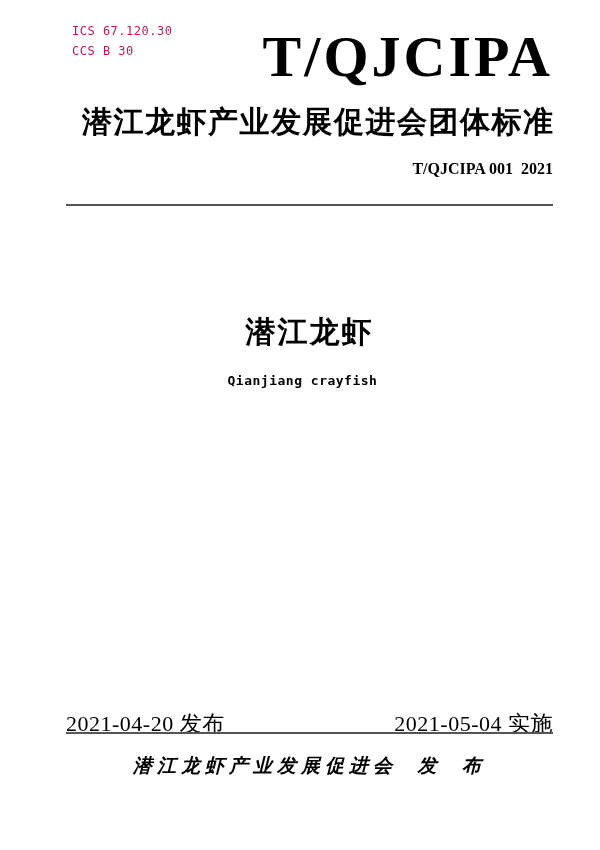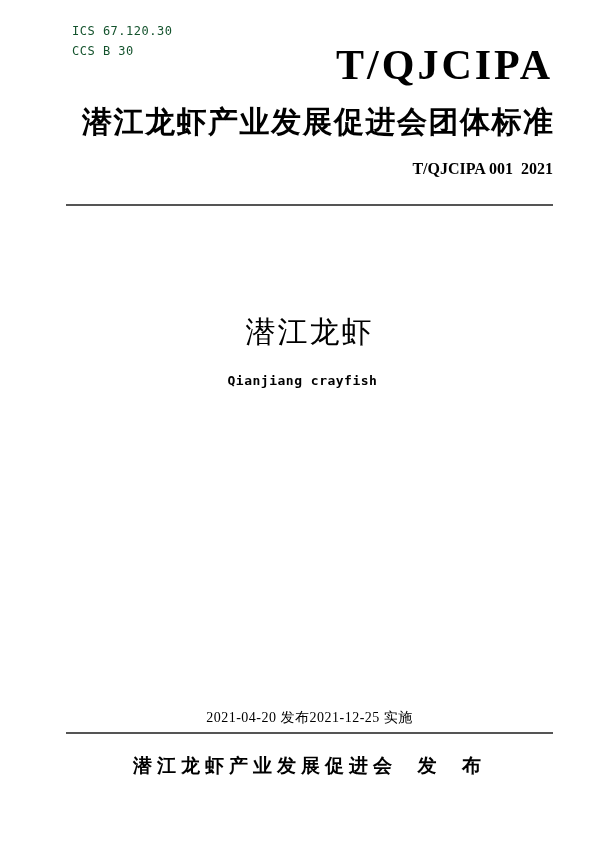--- a/index.html
+++ b/index.html
@@ -13,30 +13,30 @@
     font-family: "Liberation Sans", sans-serif;
     overflow: hidden;
   }
   .codes {
     position: absolute;
     left: 72px;
     top: 21px;
     font-family: "DejaVu Sans Mono", monospace;
     font-size: 12px;
     line-height: 20px;
-    color: #14532d;
+    color: #be185d;
     letter-spacing: 0.5px;
   }
   .org-code {
     position: absolute;
     right: 47px;
-    top: 44px;
+    top: 28px;
     font-family: "Liberation Serif", serif;
     font-weight: bold;
-    font-size: 42px;
+    font-size: 58px;
     letter-spacing: 3px;
     line-height: 1;
     white-space: nowrap;
   }
   .org-title {
     position: absolute;
     left: 66px;
     right: 47px;
     top: 104px;
     font-size: 30px;
@@ -67,56 +67,57 @@
   .rule-top { top: 204px; }
   .rule-bottom { top: 732px; }
   .title-cn {
     position: absolute;
     left: 66px;
     right: 47px;
     top: 312px;
     margin: 0;
     text-align: center;
     font-size: 30px;
-    font-weight: normal;
+    font-weight: bold;
     letter-spacing: 2px;
   }
   .title-en {
     position: absolute;
     left: 52px;
     right: 47px;
     top: 373px;
     text-align: center;
     font-family: "DejaVu Sans Mono", monospace;
     font-size: 13px;
     font-weight: bold;
     letter-spacing: 0.5px;
   }
   .dates {
     position: absolute;
     left: 66px;
     right: 47px;
     top: 709px;
     display: flex;
-    justify-content: center;
+    justify-content: space-between;
     font-family: "Liberation Serif", serif;
-    font-size: 14px;
+    font-size: 22px;
     letter-spacing: 0.5px;
     white-space: pre;
   }
   .publisher {
     position: absolute;
     left: 66px;
     right: 47px;
     top: 753px;
     text-align: center;
     font-size: 19px;
     font-weight: bold;
     letter-spacing: 5px;
     white-space: pre;
+    font-style: italic;
   }
 </style>
 </head>
 <body>
 
 <div class="page">
 
   <div class="codes">
     <div>ICS 67.120.30</div>
     <div>CCS B 30</div>
@@ -129,20 +130,20 @@
   <div class="std-number">T/QJCIPA 001  2021</div>
 
   <div class="rule rule-top"></div>
 
   <h1 class="title-cn">潜江龙虾</h1>
 
   <div class="title-en">Qianjiang crayfish</div>
 
   <div class="dates">
     <span>2021-04-20 发布</span>
-    <span>2021-12-25 实施</span>
+    <span>2021-05-04 实施</span>
   </div>
 
   <div class="rule rule-bottom"></div>
 
   <div class="publisher">潜江龙虾产业发展促进会  发  布</div>
 
 </div>
 
 </body></html>

